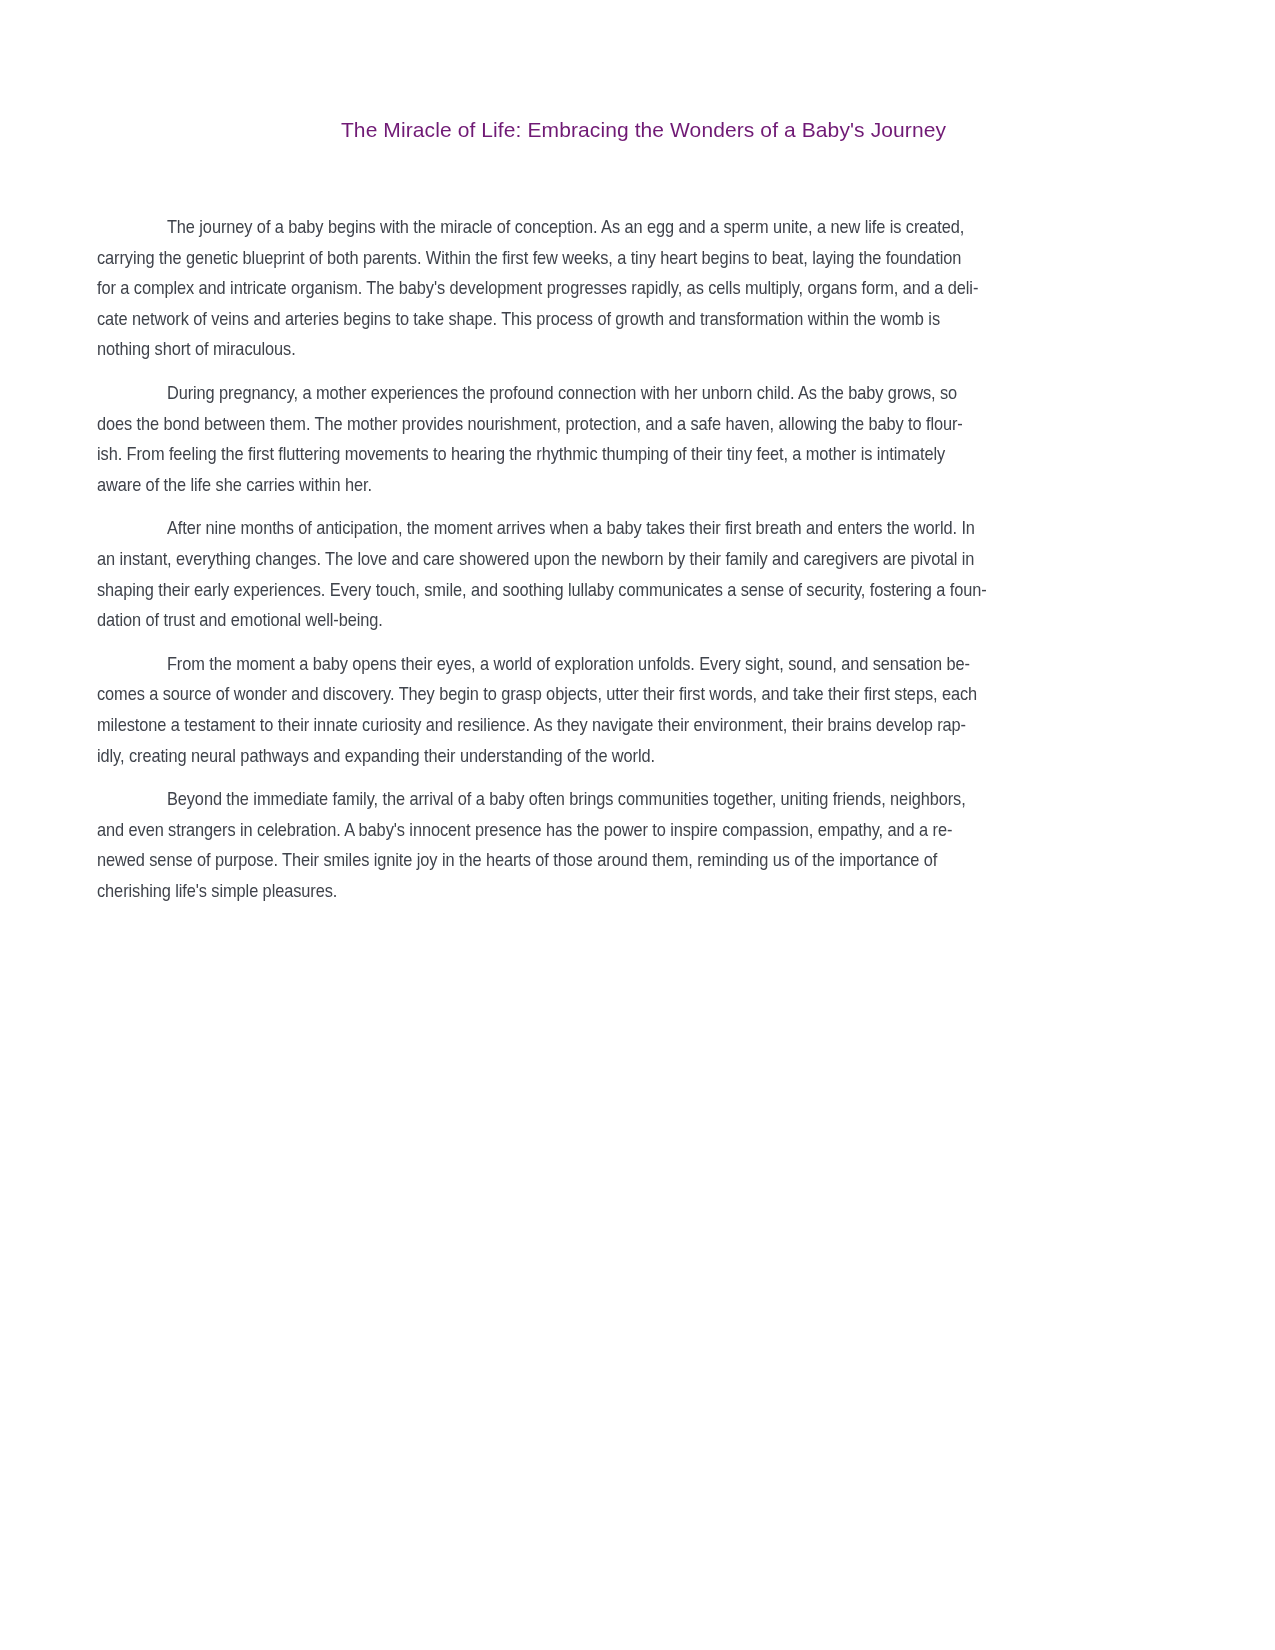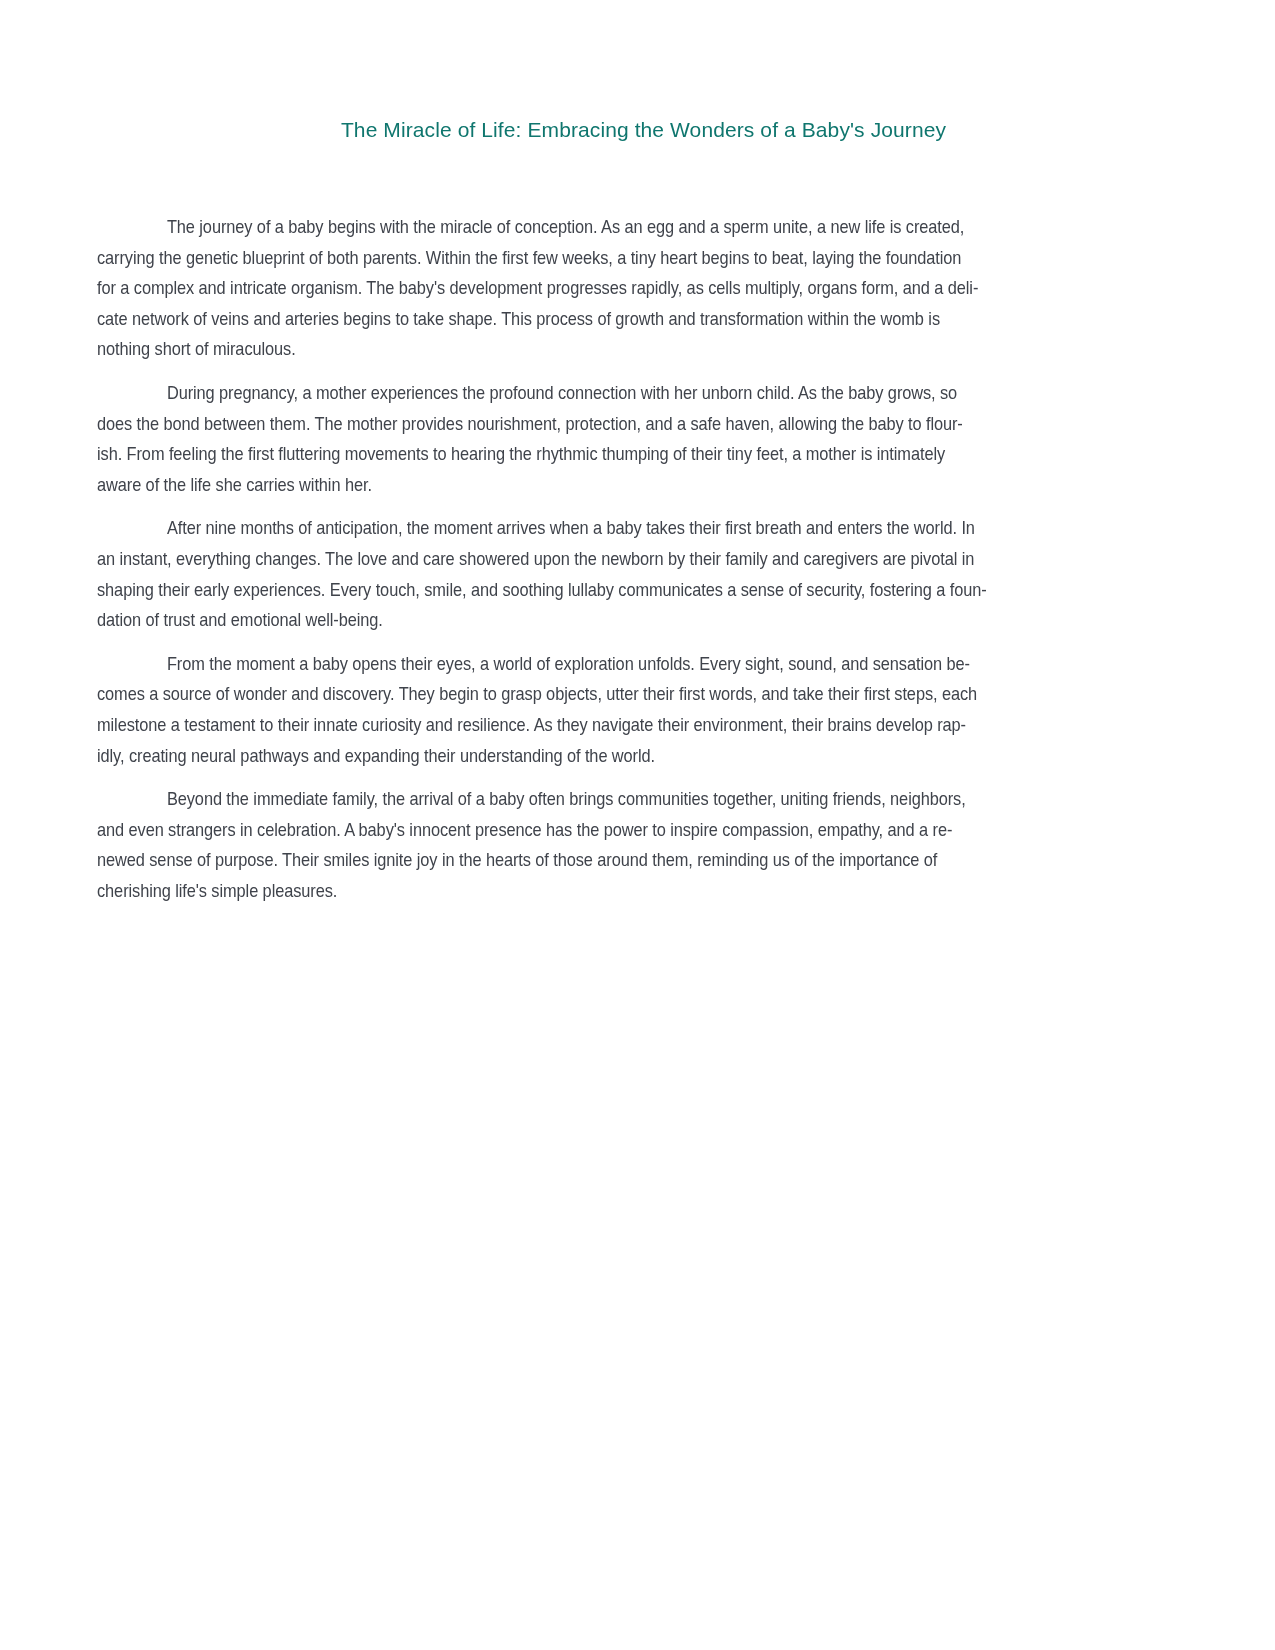--- a/index.html
+++ b/index.html
@@ -15,21 +15,21 @@
     background: #ffffff;
     overflow: hidden;
     font-family: "Liberation Sans", sans-serif;
   }
   .content {
     padding: 116px 85px 0 97px;
   }
   .doc-title {
     font-size: 21px;
     font-weight: 400;
-    color: #0f766e;
+    color: #701a75;
     text-align: center;
     margin: 0 0 68px 0;
     line-height: 28px;
     letter-spacing: 0.1px;
   }
   .para {
     font-size: 18.5px;
     font-weight: 400;
     color: #3f434b;
     line-height: 30.6px;

